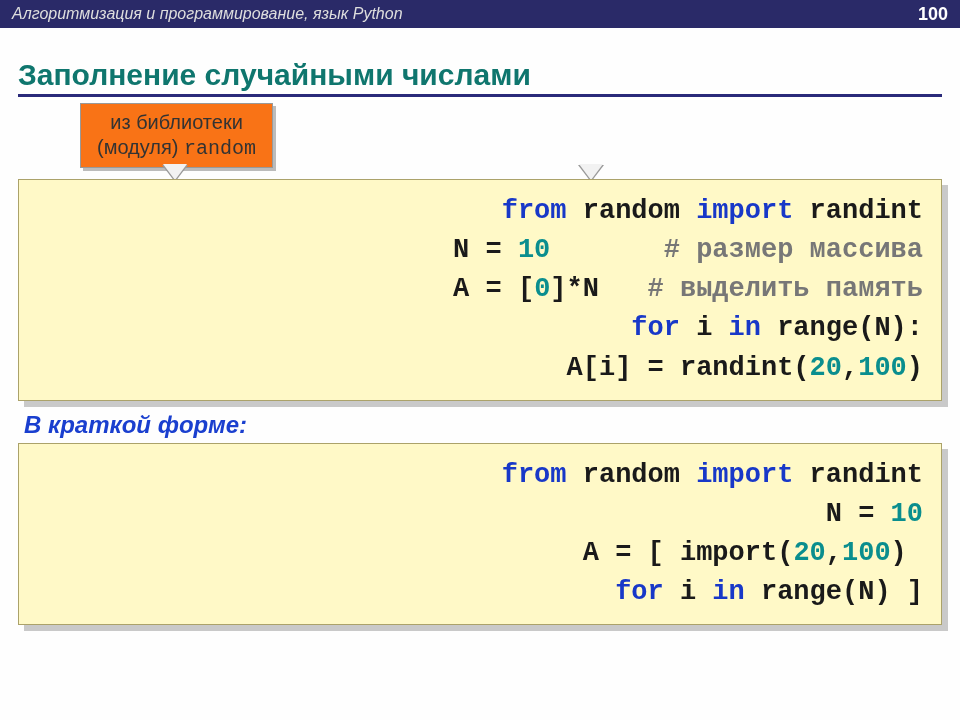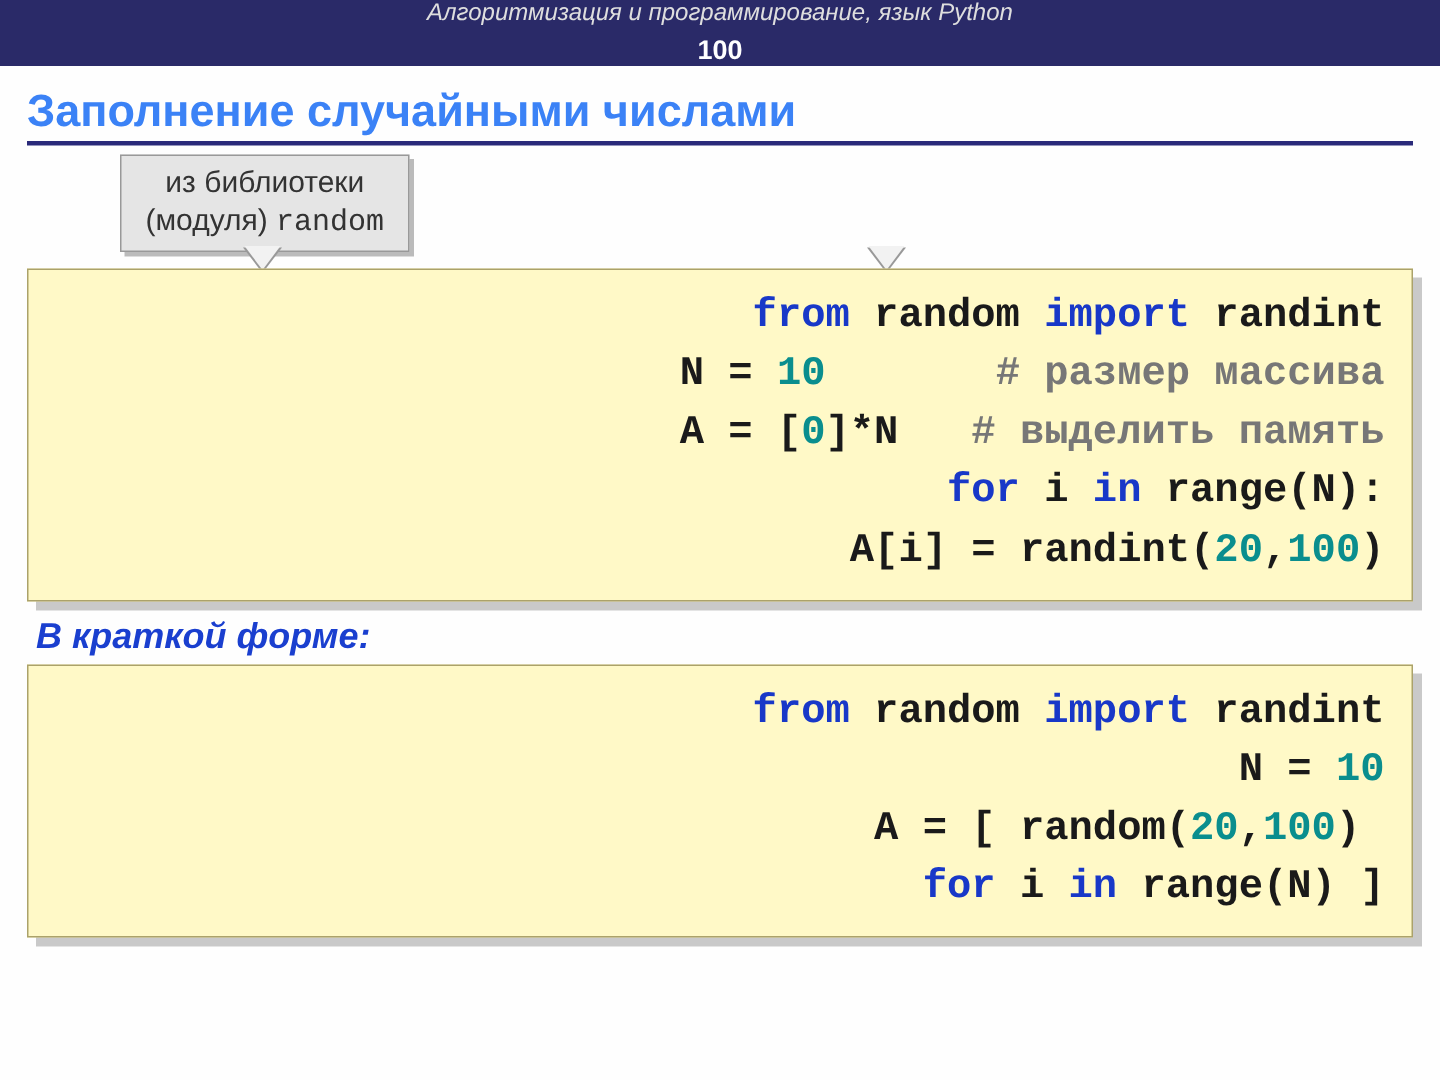--- a/index.html
+++ b/index.html
@@ -12,56 +12,55 @@
     overflow: hidden;
   }
   .page {
     width: 960px;
     height: 720px;
     background: #fefefe;
     position: relative;
   }
   .topbar {
     width: 100%;
-    height: 44px;
+    height: 28px;
     background: #2a2a68;
     display: flex;
     align-items: center;
     justify-content: space-between;
     padding: 0 12px;
     box-sizing: border-box;
-    flex-direction: column;
   }
   .topbar-left {
     color: #dedede;
     font-style: italic;
     font-size: 16px;
   }
   .topbar-right {
     color: #fff;
     font-weight: bold;
     font-size: 18px;
   }
   .heading {
     font-size: 30px;
     font-weight: bold;
-    color: #3b82f6;
-    margin: 14px 18px 4px 18px;
+    color: #0f766e;
+    margin: 30px 18px 4px 18px;
     border-bottom: 3px solid #2a2a7a;
     padding-bottom: 2px;
     font-family: Arial, sans-serif;
   }
   .callouts {
     position: relative;
     height: 72px;
     margin: 6px 0 0 0;
   }
   .callout {
     position: absolute;
-    background: #e5e5e5;
+    background: #f97316;
     border: 1px solid #999;
     padding: 6px 16px;
     font-size: 20px;
     color: #333;
     text-align: center;
     line-height: 1.25;
     box-shadow: 3px 3px 0 #bbb;
   }
   .callout .mono { font-family: "Courier New", monospace; }
   .callout-tail {
@@ -145,17 +144,17 @@
 <span class="kw">for </span><span class="ident">i </span><span class="kw">in </span><span class="ident">range</span><span class="ident">(N):</span>
 <span class="ident">  A[i] = randint(</span><span class="num">20</span><span class="ident">,</span><span class="num">100</span><span class="ident">)</span></div>
   </div>
 
   <div class="sublabel">В краткой форме:</div>
 
   <div class="codeblock-wrap">
     <div class="codeblock-shadow"></div>
     <div class="codeblock"><span class="kw">from </span><span class="ident">random </span><span class="kw">import </span><span class="ident">randint</span>
 <span class="ident">N = </span><span class="num">10</span>
-<span class="ident">A = [ random(</span><span class="num">20</span><span class="ident">,</span><span class="num">100</span><span class="ident">) </span>
+<span class="ident">A = [ import(</span><span class="num">20</span><span class="ident">,</span><span class="num">100</span><span class="ident">) </span>
 <span>        </span><span class="kw">for </span><span class="ident">i </span><span class="kw">in </span><span class="ident">range</span><span class="ident">(N) ]</span></div>
   </div>
 
 </div>
 
 </body></html>

